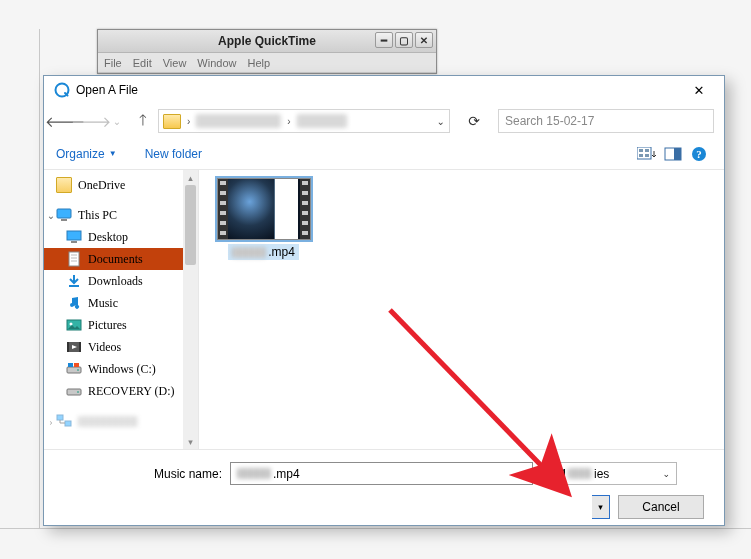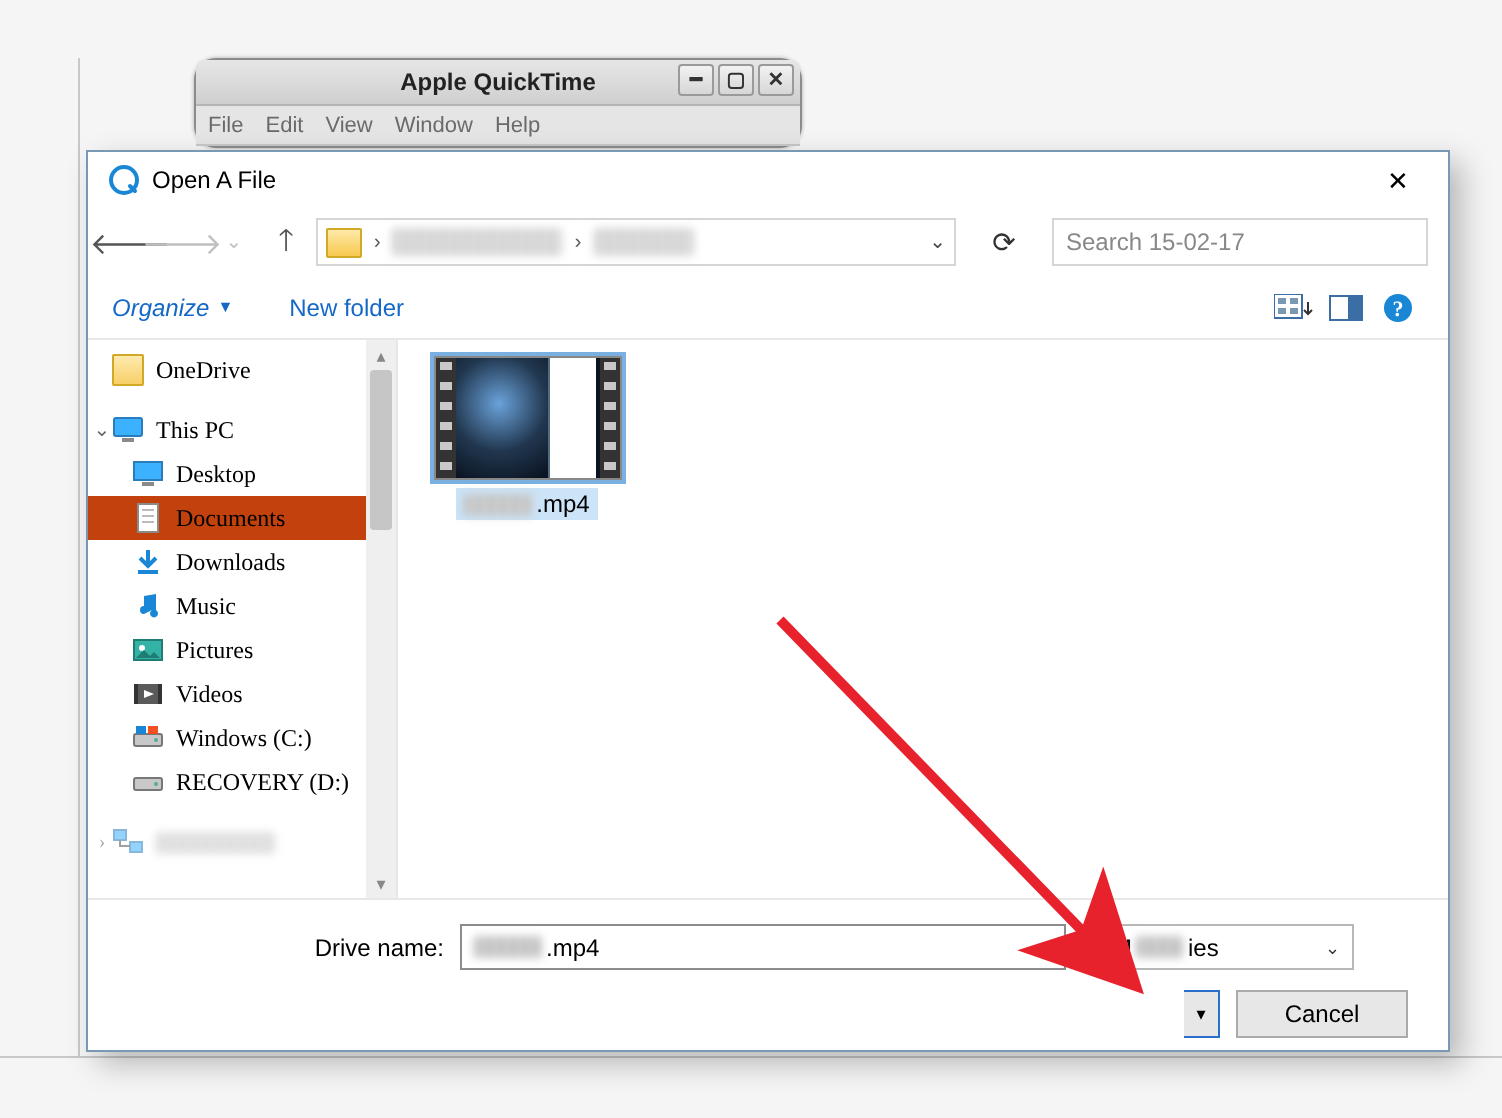--- a/index.html
+++ b/index.html
@@ -8,23 +8,23 @@
     background: #f5f5f5;
     font-family: "Segoe UI", Tahoma, sans-serif;
     font-size: 12px;
     position: relative;
     overflow: hidden;
   }
   
   .qt-window {
     position: absolute;
     left: 97px; top: 29px;
-    width: 304px;
+    width: 340px;
     border: 1px solid #8b8b8b;
-    border-radius: 11px;
+    border-radius: 0;
     background: #e5e5e5;
     box-shadow: 0 0 2px rgba(0,0,0,0.3);
   }
   .qt-title {
     height: 23px;
     background: linear-gradient(#e6e6e6,#cfcfcf);
     display:flex; align-items:center; justify-content:center;
     font-weight:bold; font-size:12px; color:#222;
     position:relative;
     border-top-left-radius:4px; border-top-right-radius:4px;
@@ -123,37 +123,36 @@
     position:absolute; right:4px;
     font-size:10px; color:#444;
   }
   .refresh {
     width:24px; height:24px;
     display:flex; align-items:center; justify-content:center;
     font-size:14px; color:#333;
     margin-right:8px;
   }
   .searchbox {
-    width:188px; height:24px;
+    width:216px; height:24px;
     border:1px solid #d5d5d5;
     padding:0 6px;
     font-size:12px; color:#888;
     display:flex; align-items:center;
   }
   
   .toolrow {
     height:32px; display:flex; align-items:center;
     padding:0 12px;
     border-bottom:1px solid #e7e7e7;
   }
   .organize {
     color:#1568c7; font-size:12px;
     display:flex; align-items:center; gap:4px;
     margin-right:28px;
-    font-style:italic;
   }
   .organize .drop { font-size:8px; }
   .newfolder { color:#1568c7; font-size:12px; }
   .toolspacer { flex:1; }
   .toolicon {
     width:26px; height:22px;
     display:flex; align-items:center; justify-content:center;
     border:1px solid transparent;
   }
   .toolicon.view { color:#3a6ea5; font-size:17px; }
@@ -542,21 +541,21 @@
         </div>
         <span class="thumb-label">
           <span class="blurprefix"></span><span>.mp4</span>
         </span>
       </div>
     </div>
   </div>
 
   <div class="bottom">
     <div class="fnrow">
-      <div class="fnlabel">Drive name:</div>
+      <div class="fnlabel">Music name:</div>
       <div class="fnbox">
         <span class="blurprefix"></span>
           <span>.mp4</span>
         <span class="drop">⌄</span>
       </div>
       <div class="filetype">
         <span>M</span>
           <span class="ftblur"></span>
           <span>ies</span>
         <span class="drop">⌄</span>

